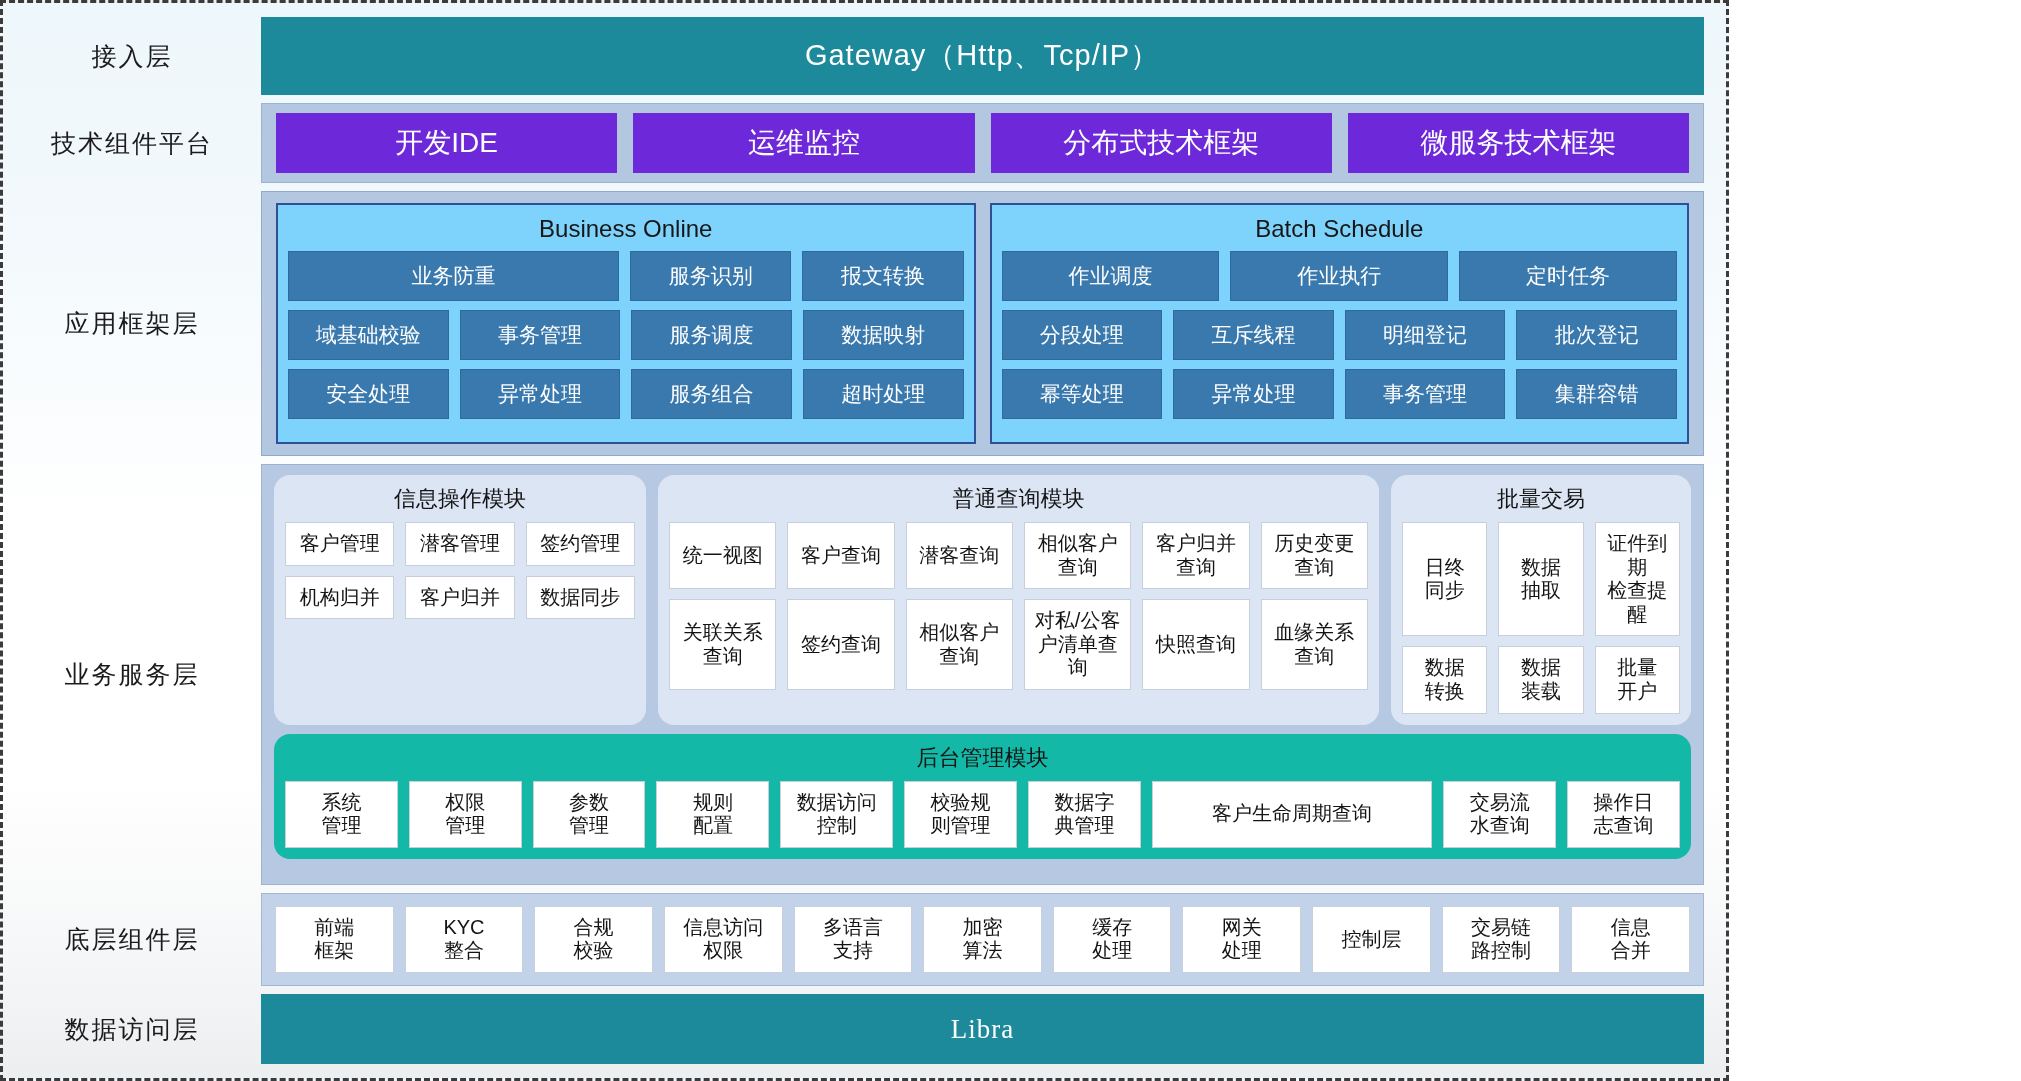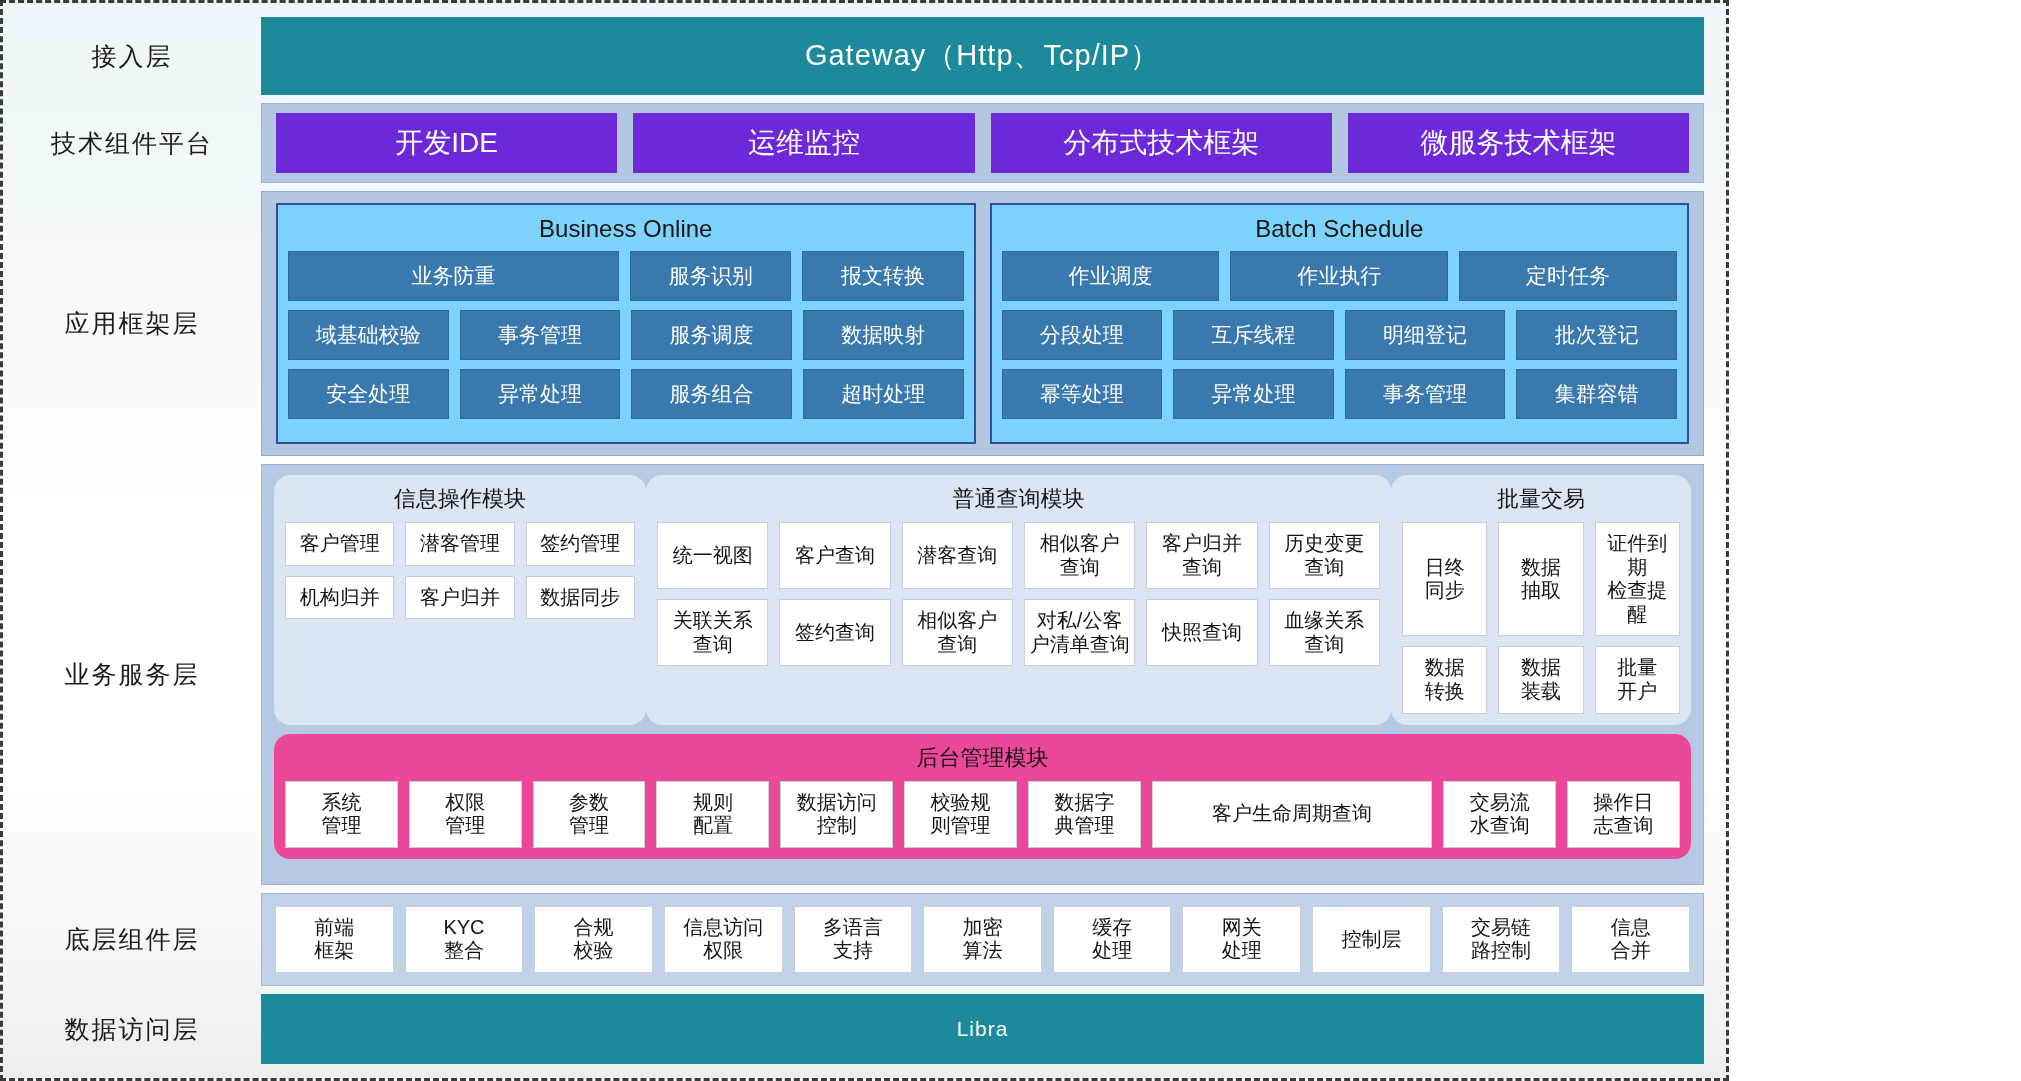--- a/index.html
+++ b/index.html
@@ -29,21 +29,21 @@
     text-align: center;
   }
   .layer-body { flex: 1 1 auto; display: flex; }
 
   
   .teal-bar {
     flex: 1; background: #1c8a9b;
     display: flex; align-items: center; justify-content: center;
     color: #ffffff; font-size: 29px; letter-spacing: 1px;
   }
-  .teal-bar.libra { font-size: 21px; }
+  .teal-bar.libra { font-size: 27px; font-family: Liberation Serif, serif; }
 
   
   .tech-band {
     flex: 1; background: #b4c7e0; border: 1px solid #9db2cf;
     display: flex; align-items: center; justify-content: space-around;
     padding: 9px 14px; gap: 16px;
   }
   .tech-chip {
     flex: 1; background: #6d28d9; color: #fff;
     font-size: 28px; text-align: center;
@@ -74,21 +74,21 @@
     display: flex; align-items: center; justify-content: center;
     white-space: nowrap;
   }
   .app-chip.span2 { flex: 2.095; }
 
   
   .biz-band {
     flex: 1; background: #b6c8e2; border: 1px solid #9db2cf;
     display: flex; flex-direction: column; gap: 9px; padding: 10px 12px;
   }
-  .biz-top { display: flex; }
+  .biz-top { display: flex; gap: 12px; }
   .biz-group {
     background: #dce5f3; border-radius: 16px;
     padding: 5px 11px 11px 11px;
     display: flex; flex-direction: column;
   }
   .biz-group-title {
     text-align: center; font-size: 22px; color: #151515; padding: 4px 0 8px 0;
   }
   .biz-rows { display: flex; flex-direction: column; gap: 10px; }
   .biz-rowline { display: flex; gap: 11px; }
@@ -97,21 +97,21 @@
     color: #141414; font-size: 20px; line-height: 1.18;
     text-align: center; padding: 9px 3px;
     display: flex; align-items: center; justify-content: center;
     white-space: pre-line;
   }
   .grp-info   { flex: 0 0 372px; }
   .grp-query  { flex: 1 1 auto; }
   .grp-batch  { flex: 0 0 300px; }
 
   .biz-bottom {
-    background: #ec4899; border-radius: 16px;
+    background: #14b8a6; border-radius: 16px;
     padding: 5px 11px 11px 11px;
     display: flex; flex-direction: column;
   }
   .admin-row { display: flex; gap: 11px; }
   .admin-row .wbox.wide { flex: 2.6; }
 
   
   .comp-band {
     flex: 1; background: #c2d2e8; border: 1px solid #a4b7d2;
     display: flex; gap: 11px; padding: 12px 13px;

